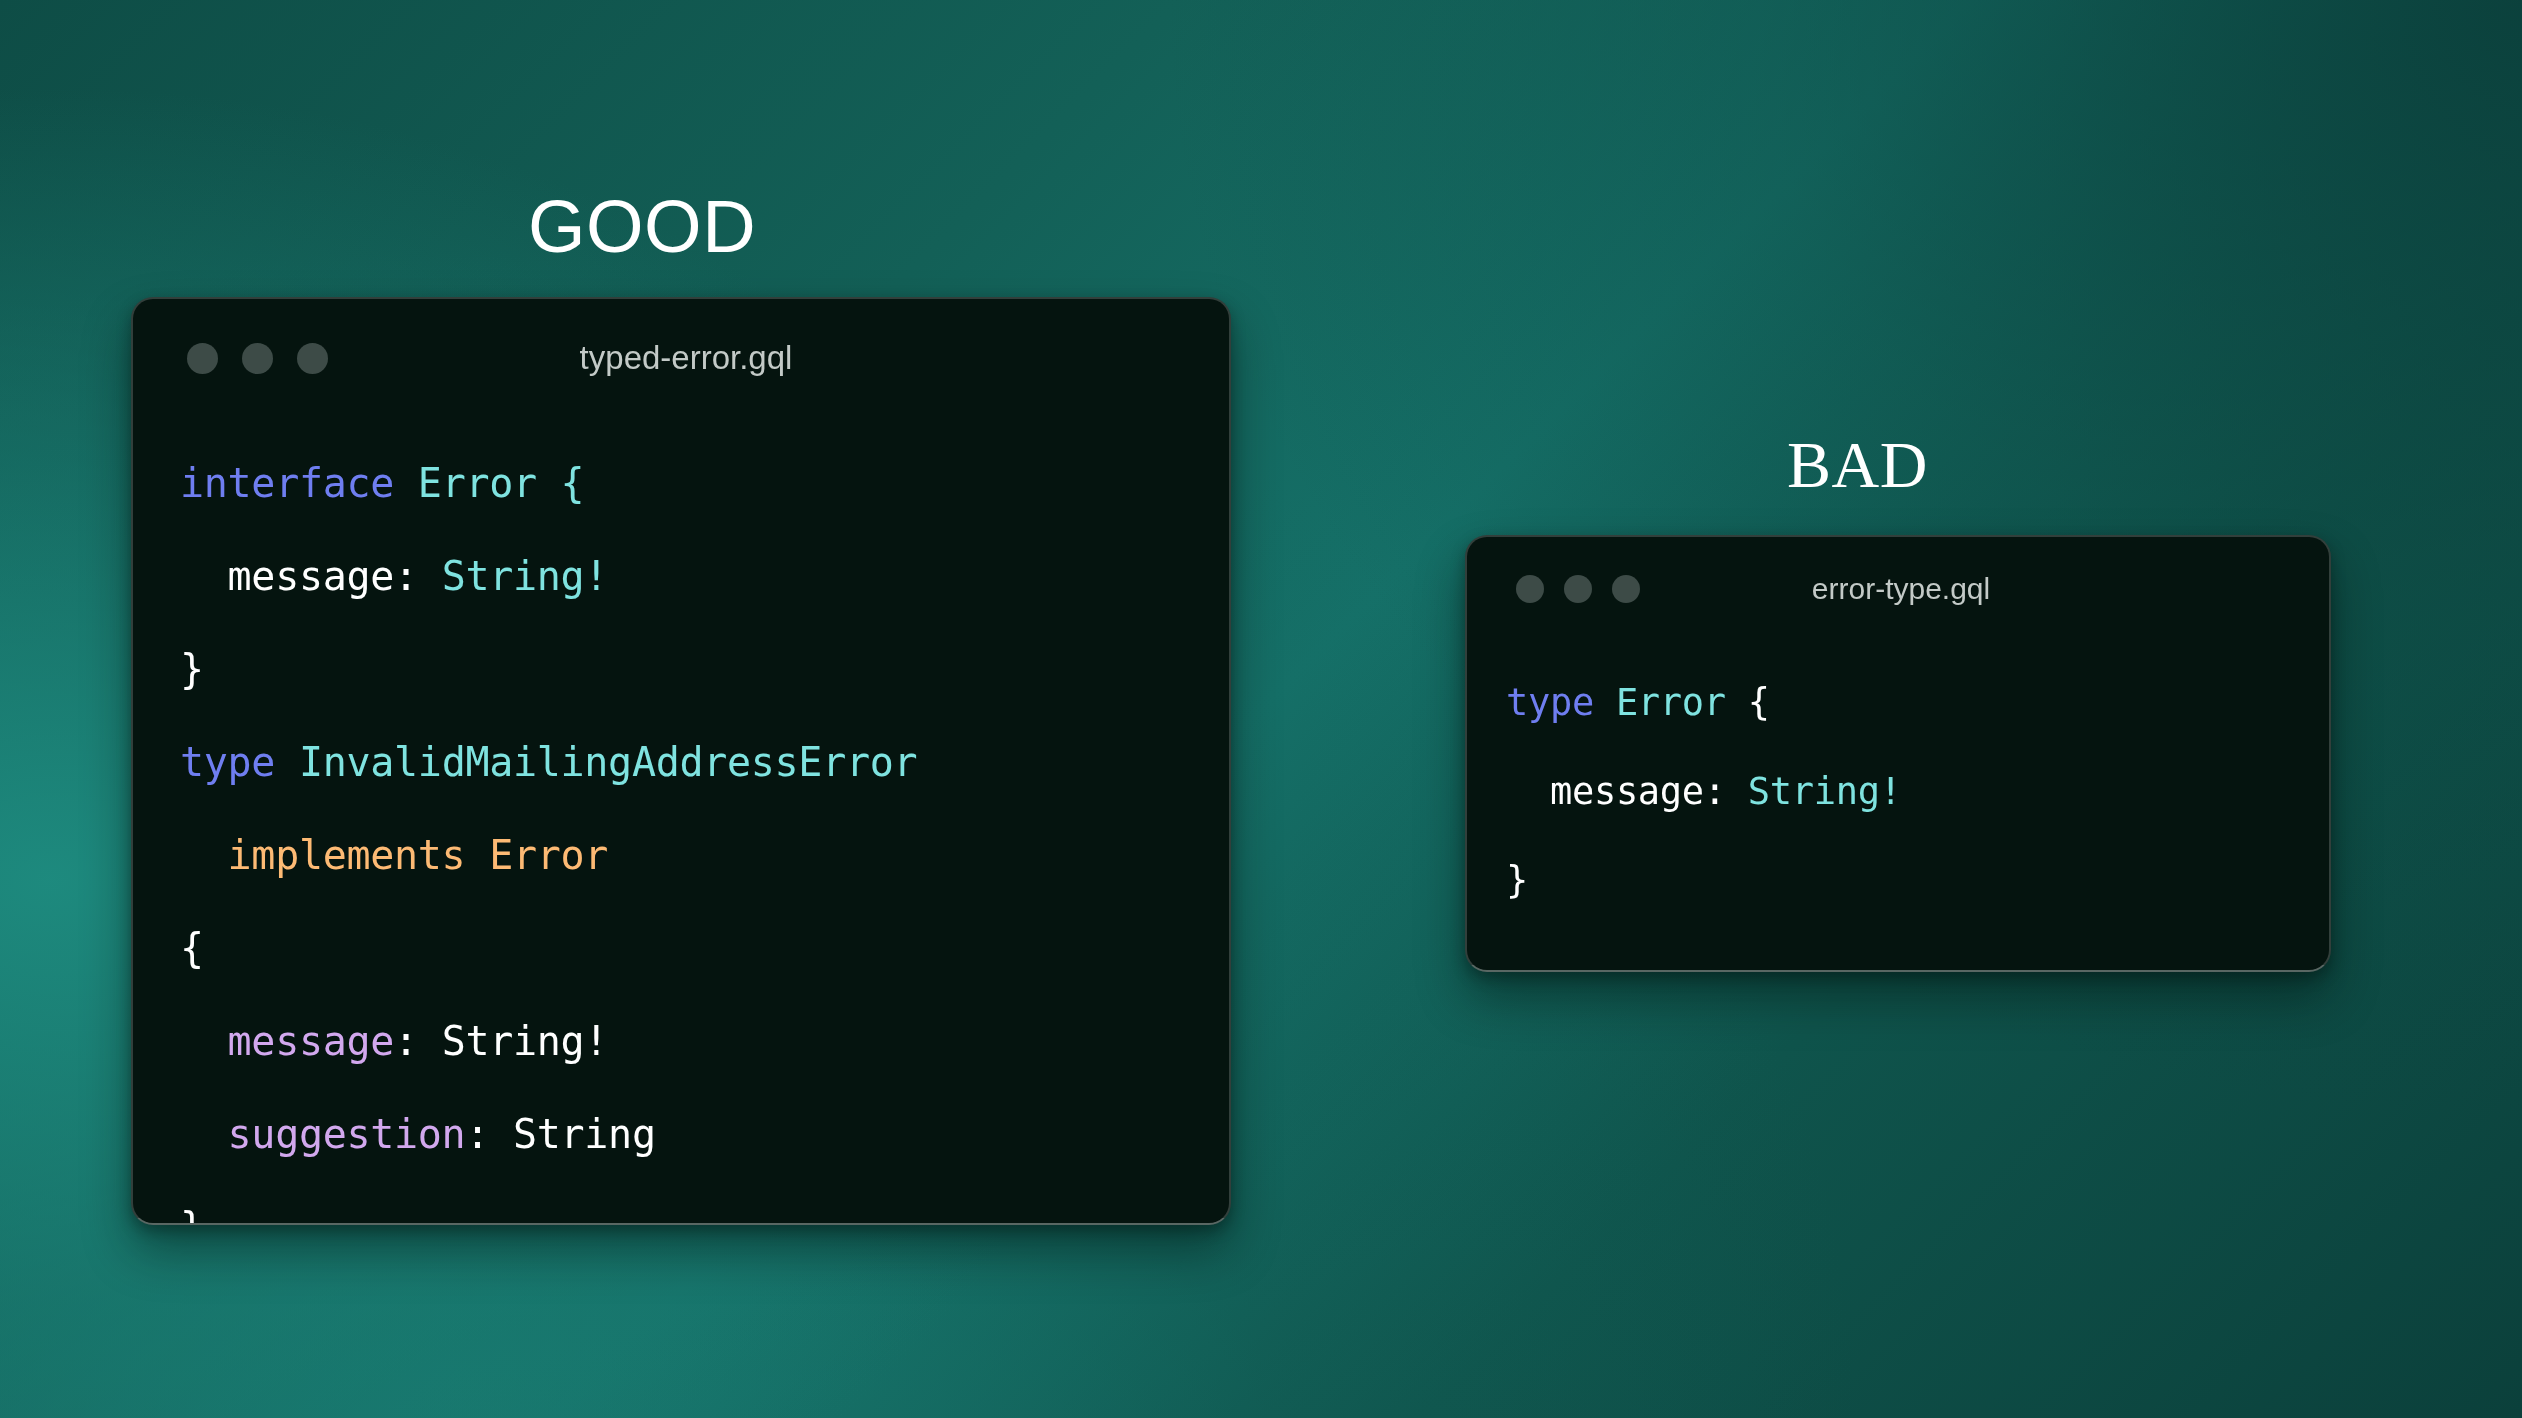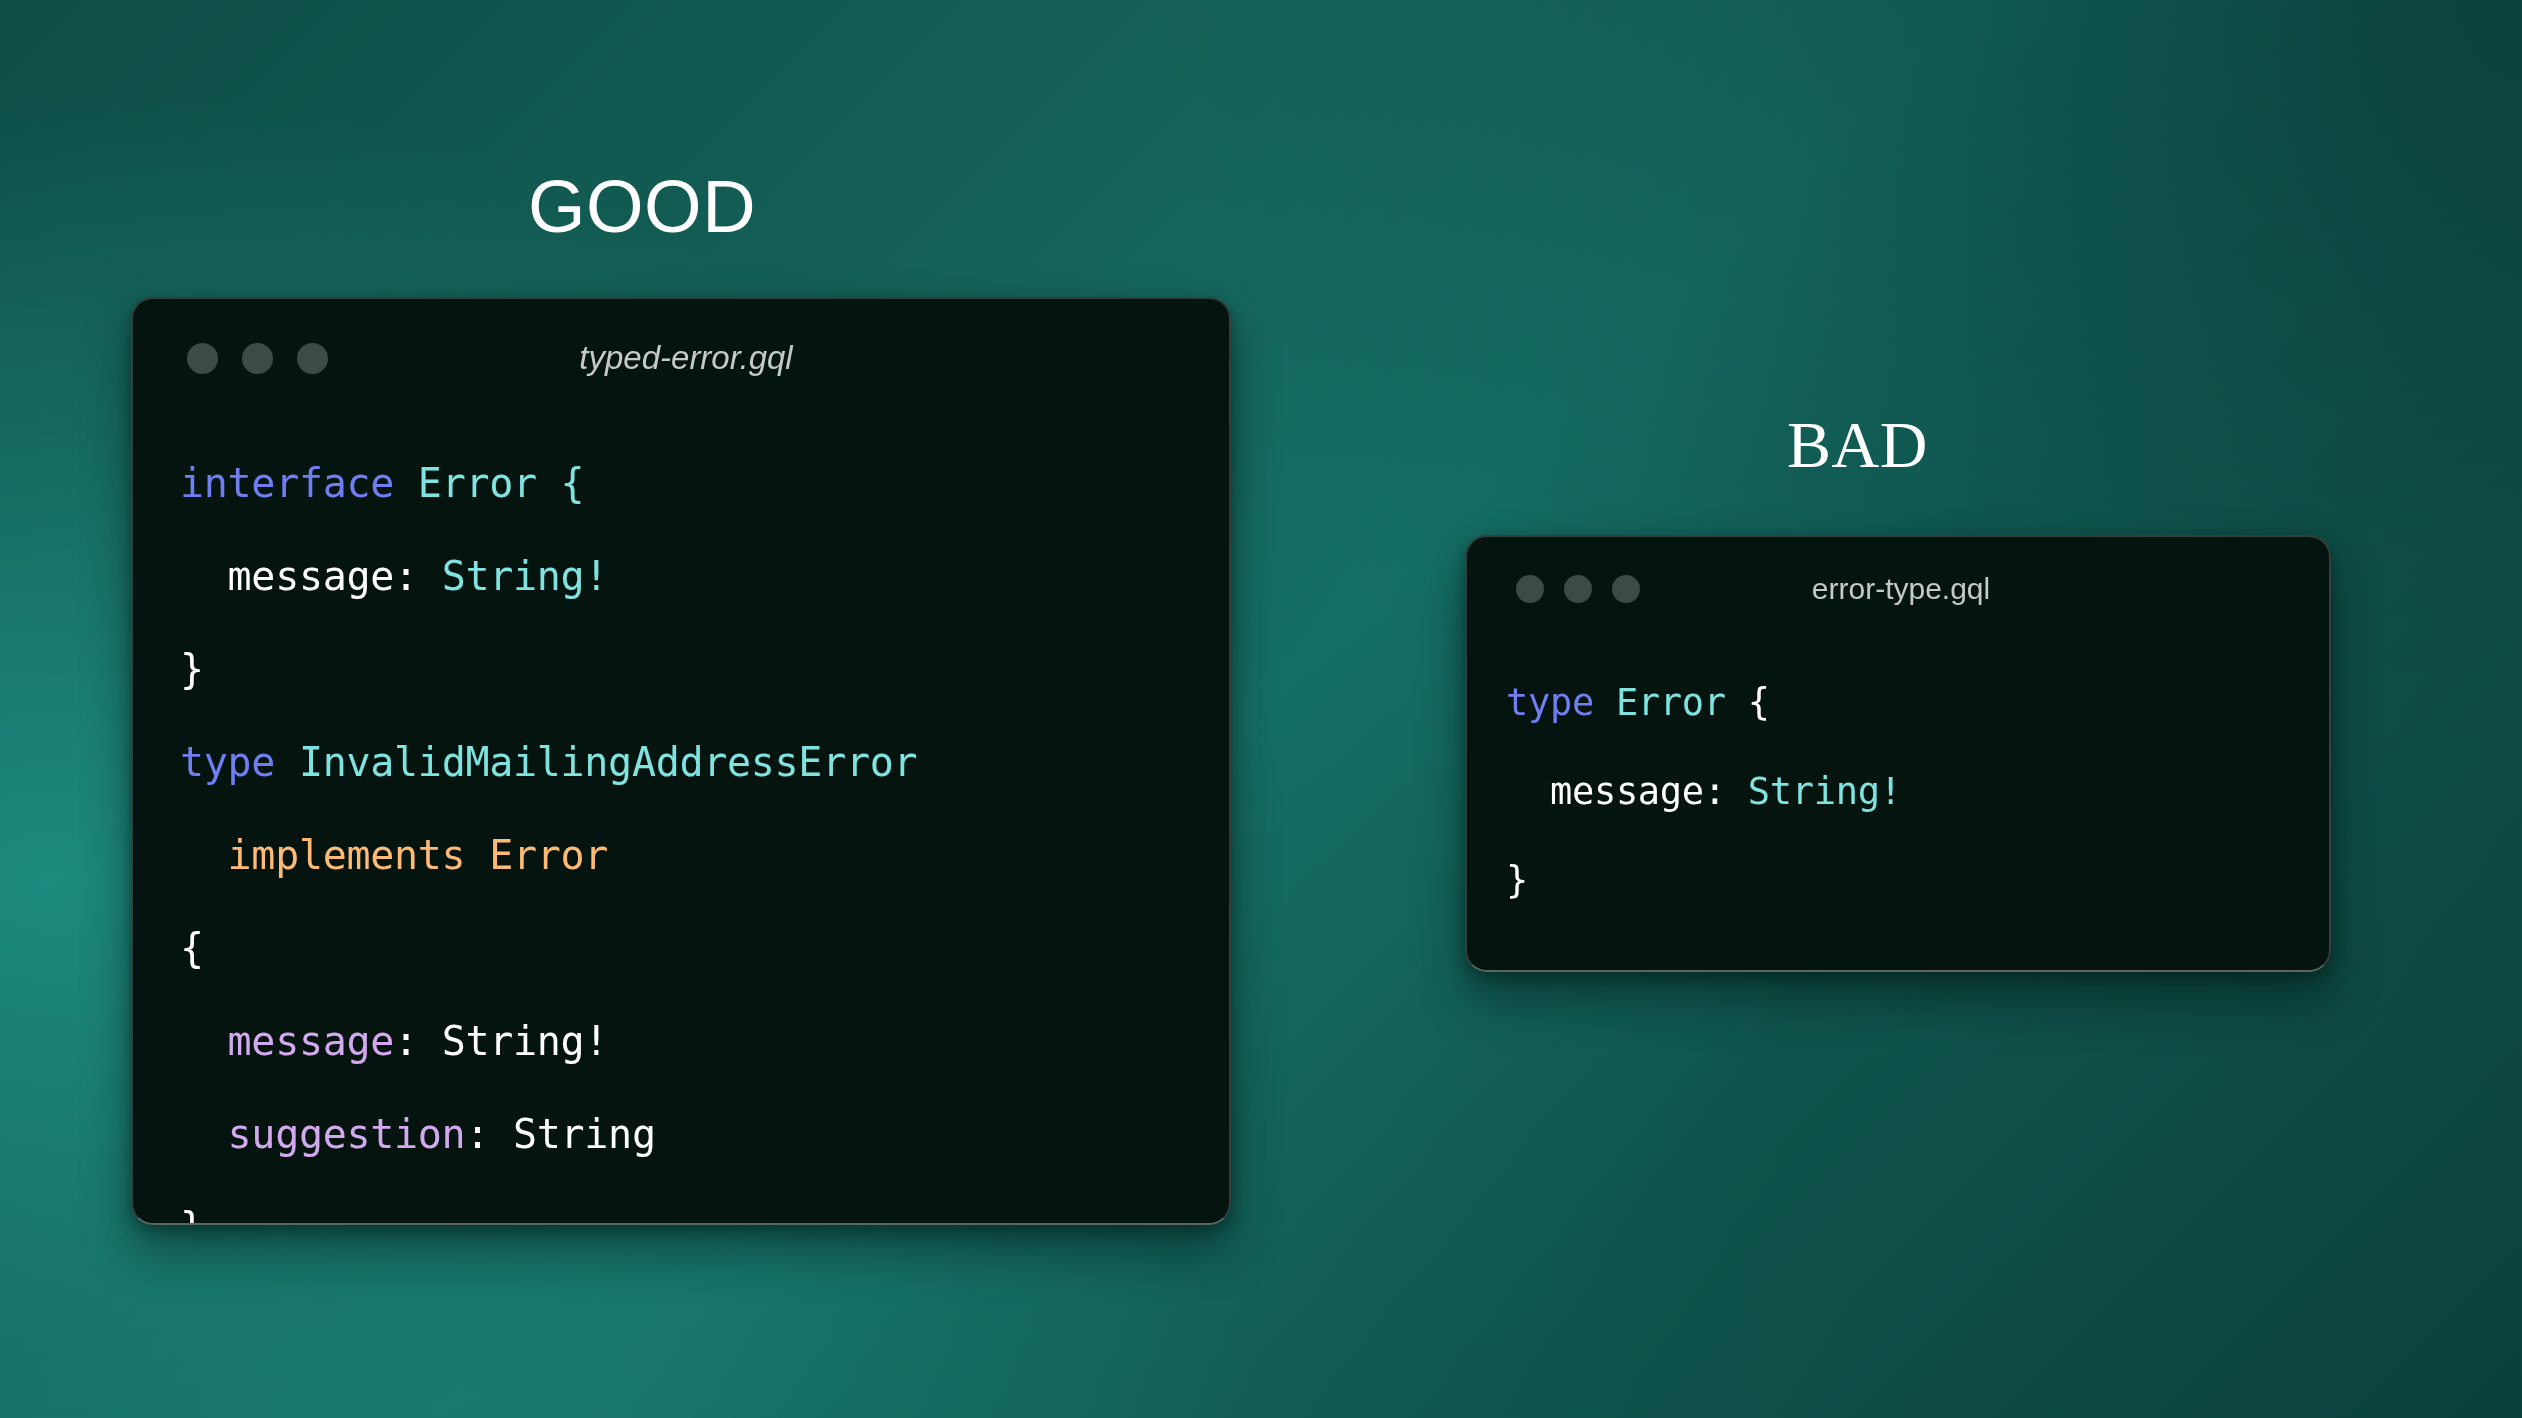--- a/index.html
+++ b/index.html
@@ -28,20 +28,21 @@
   }
 
   
   .heading {
     position: absolute;
     color: #ffffff;
     font-weight: 300;
     letter-spacing: 0.5px;
     white-space: nowrap;
     line-height: 1;
+    margin-top: 20px;
   }
   #heading-good {
     left: 528px;
     top: 170px;
     font-size: 74px;
   }
   #heading-bad {
     left: 1787px;
     top: 412px;
     font-size: 66px;
@@ -101,21 +102,21 @@
   #window-bad  .dot { width: 28px; height: 28px; }
 
   .filename {
     width: 100%;
     text-align: center;
     color: #c3cac7;
     font-family: "Liberation Sans", sans-serif;
     font-weight: 400;
     white-space: nowrap;
   }
-  #window-good .filename { font-size: 33px; padding-left: 10px; font-style: italic; }
+  #window-good .filename { font-size: 33px; padding-left: 10px; }
   #window-bad  .filename { font-size: 30px; padding-left: 6px; }
 
   .code {
     font-family: "DejaVu Sans Mono", monospace;
     white-space: pre;
     color: #ffffff;
   }
   #window-good .code {
     font-size: 40px;
     line-height: 62px;

